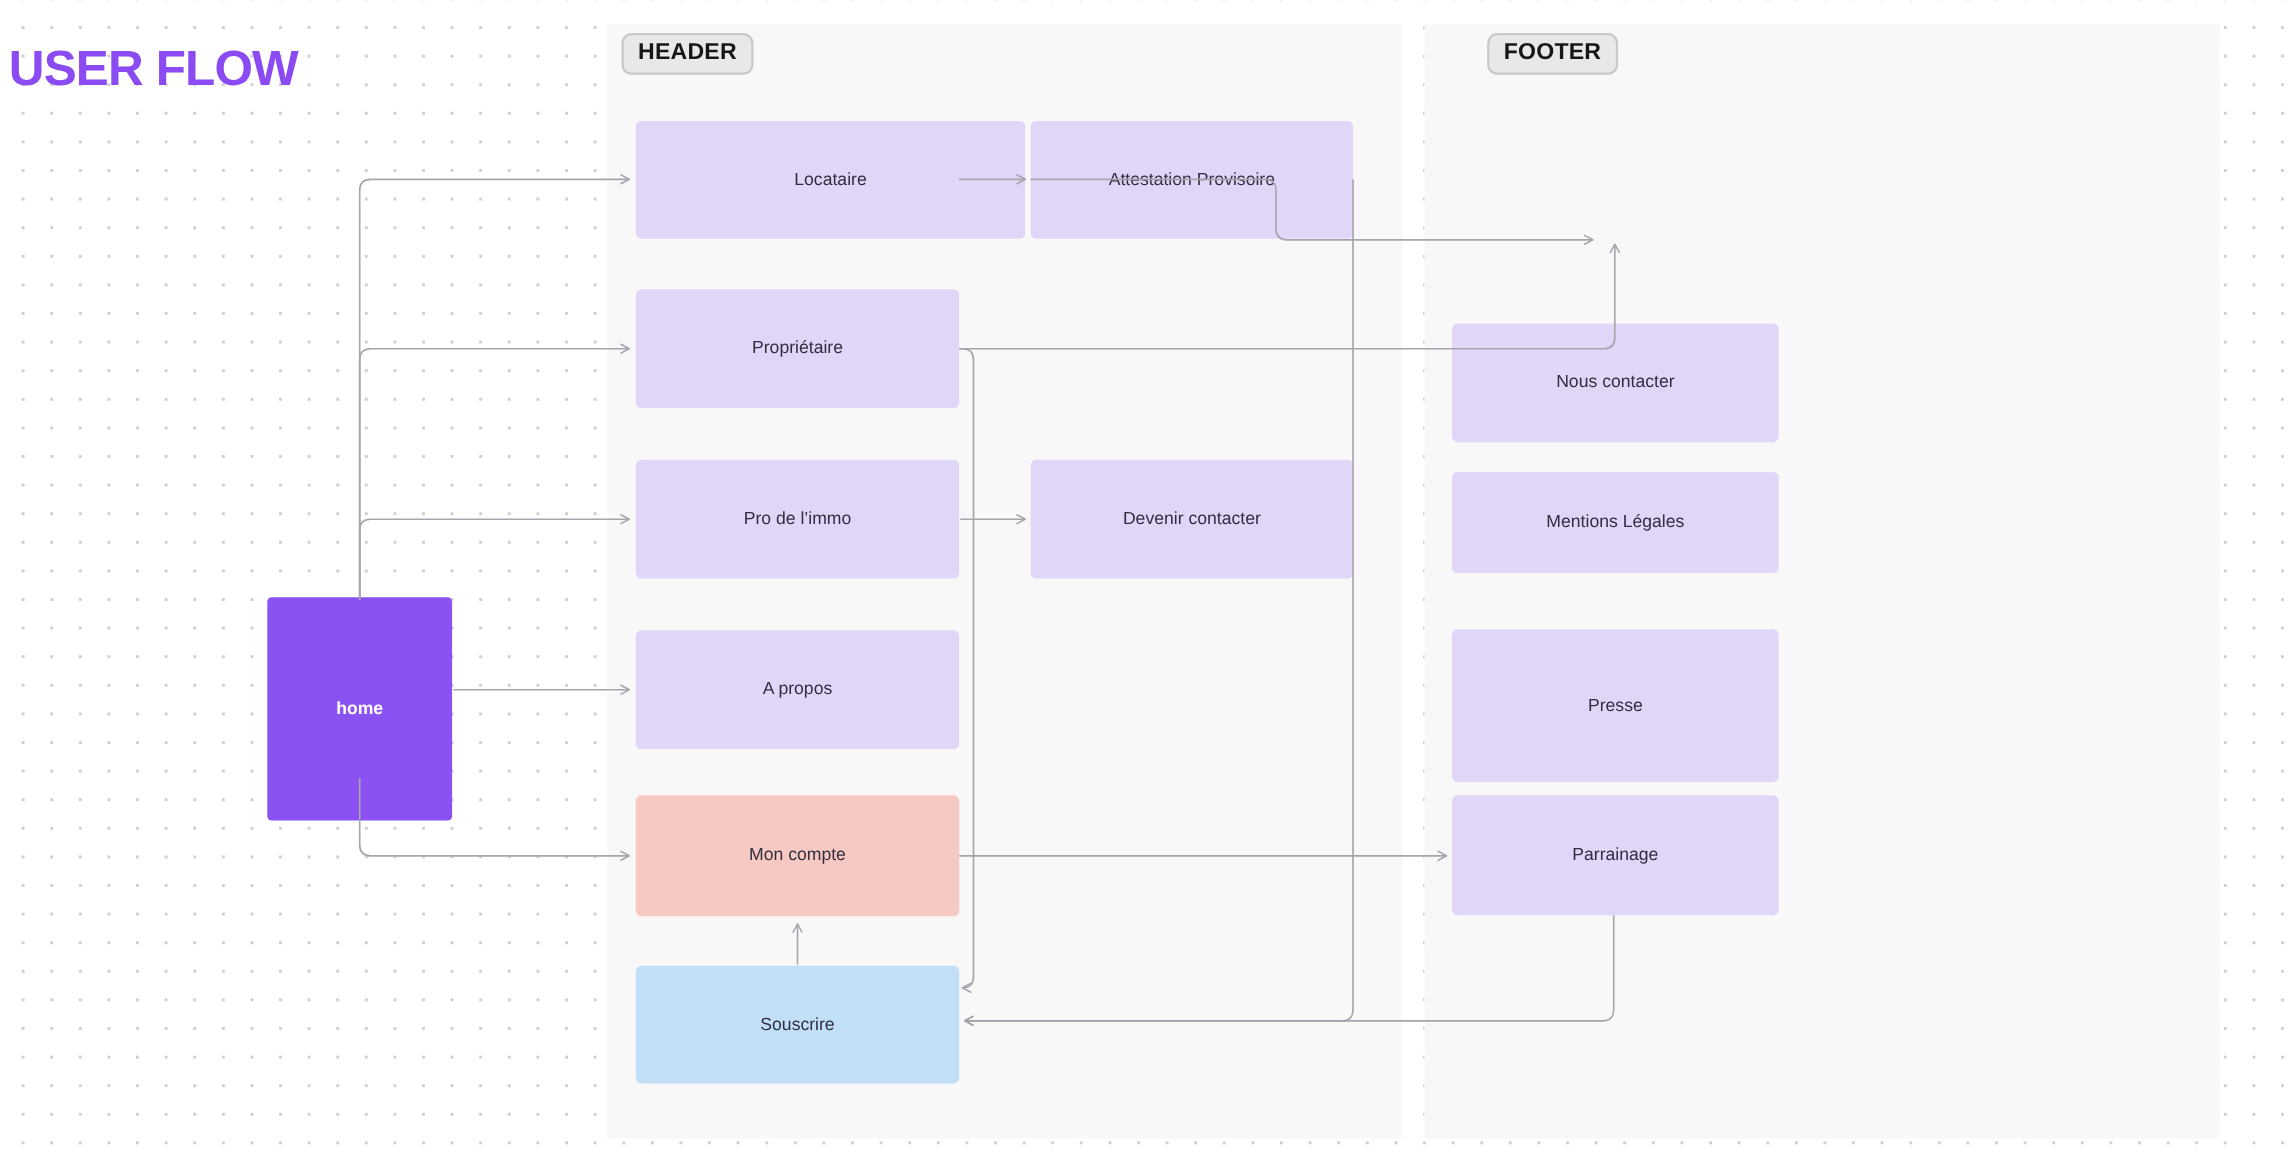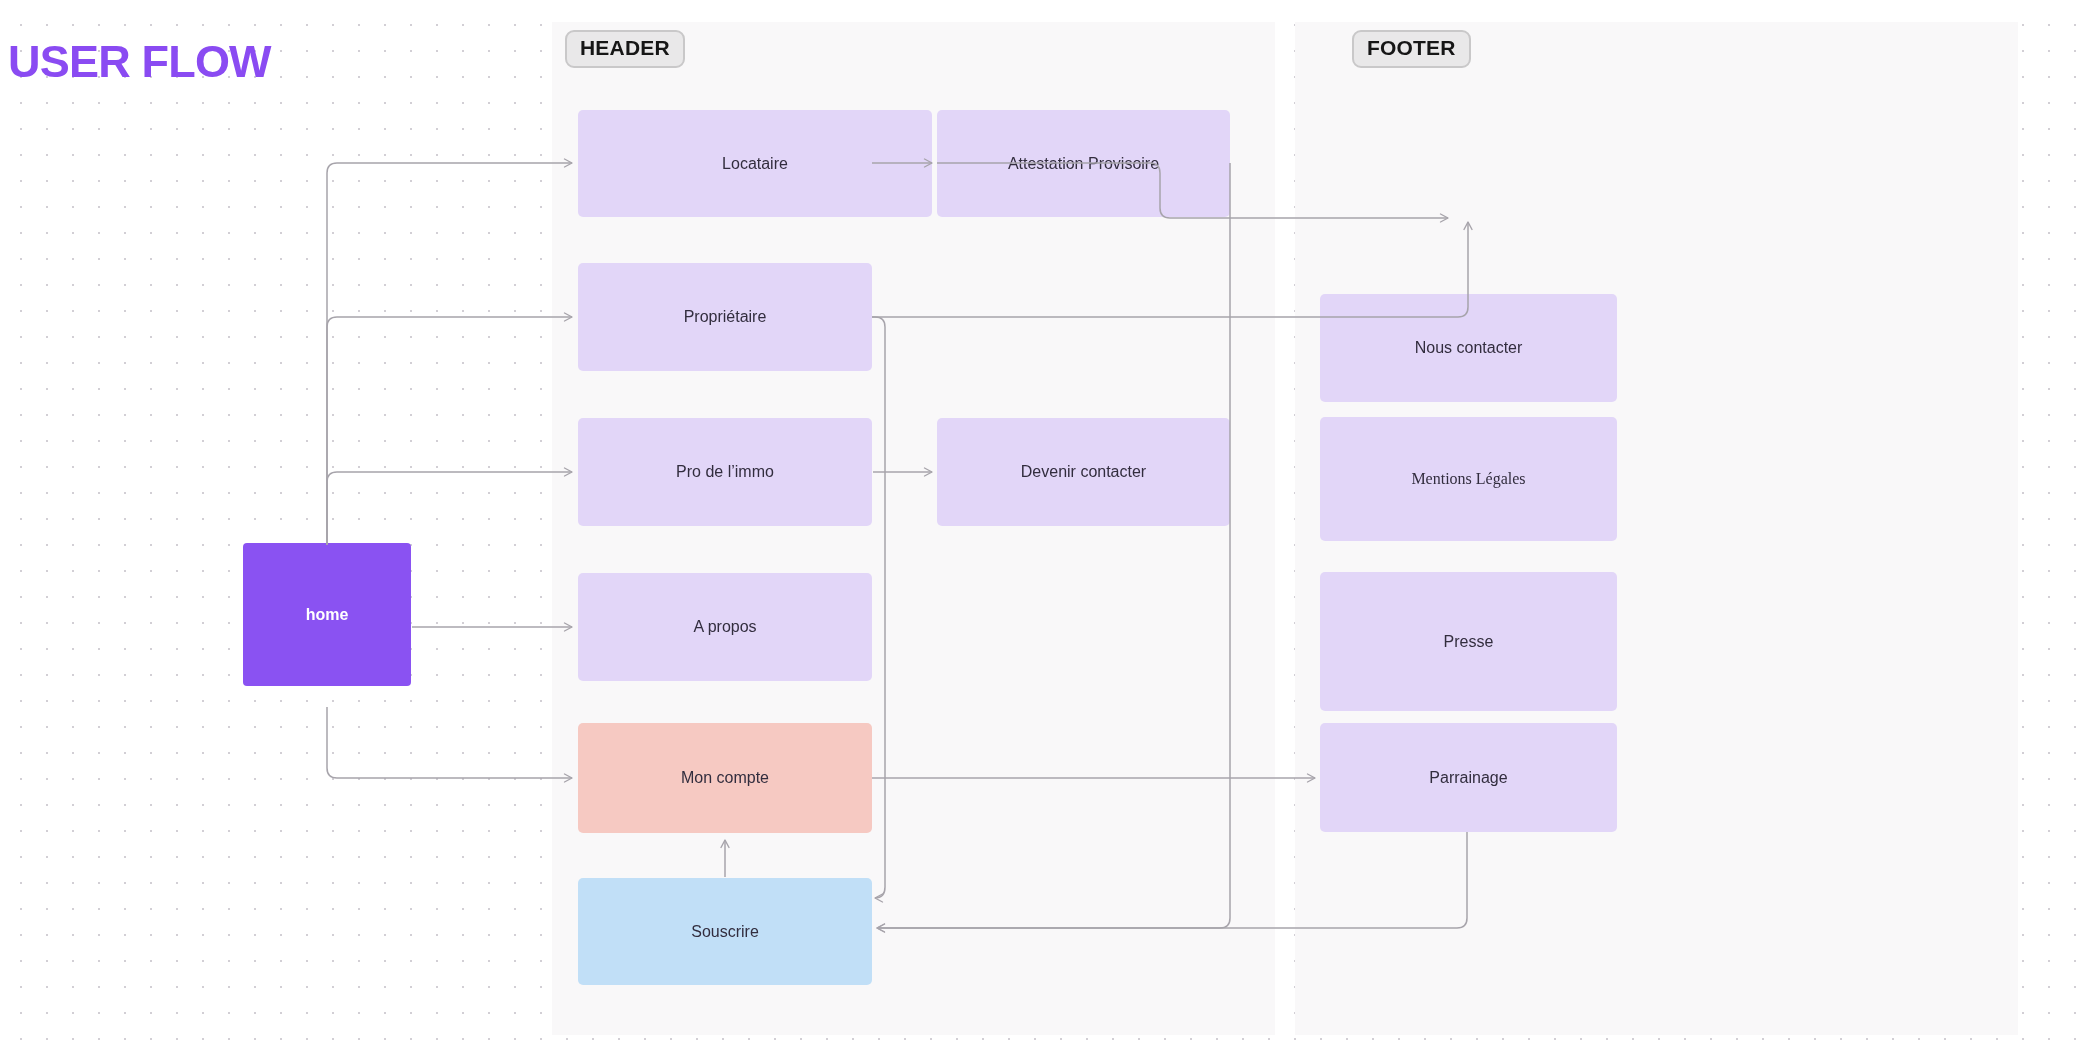--- a/index.html
+++ b/index.html
@@ -53,34 +53,34 @@
 <div id="canvas">
 
   <div class="section" style="left:552px;"></div>
   <div class="section" style="left:1295px;"></div>
 
   <div class="flow-title">USER FLOW</div>
 
   <div class="section-badge" style="left:565px;top:30px;">HEADER</div>
   <div class="section-badge" style="left:1352px;top:30px;">FOOTER</div>
 
-  <div class="node home" style="left: 243px; top: 543px; width: 168px; height: 143px; background: rgb(138, 82, 242);">home</div>
+  <div class="node home" style="left: 243px; top: 543px; width: 168px; height: 203px; background: rgb(138, 82, 242);">home</div>
 
   <div class="node" style="left: 578px; top: 110px; width: 354px; height: 107px; background: rgb(226, 214, 248);">Locataire</div>
   <div class="node" style="left: 578px; top: 263px; width: 294px; height: 108px; background: rgb(226, 214, 248);">Propriétaire</div>
   <div class="node" style="left: 578px; top: 418px; width: 294px; height: 108px; background: rgb(226, 214, 248);">Pro de l’immo</div>
   <div class="node" style="left: 578px; top: 573px; width: 294px; height: 108px; background: rgb(226, 214, 248);">A propos</div>
   <div class="node" style="left: 578px; top: 723px; width: 294px; height: 110px; background: rgb(246, 201, 194);">Mon compte</div>
   <div class="node" style="left: 578px; top: 878px; width: 294px; height: 107px; background: rgb(193, 223, 247);">Souscrire</div>
 
   <div class="node" style="left: 937px; top: 110px; width: 293px; height: 107px; background: rgb(226, 214, 248);">Attestation Provisoire</div>
   <div class="node" style="left: 937px; top: 418px; width: 293px; height: 108px; background: rgb(226, 214, 248);">Devenir contacter</div>
 
   <div class="node" style="left: 1320px; top: 262px; width: 297px; height: 108px; background: rgb(226, 214, 248); margin-top: 32px;">Nous contacter</div>
-  <div class="node" style="left: 1320px; top: 417px; width: 297px; height: 124px; background: rgb(226, 214, 248); font-family: Liberation Serif, serif;">Mentions Légales</div>
+  <div class="node" style="left: 1320px; top: 429px; width: 297px; height: 92px; background: rgb(226, 214, 248);">Mentions Légales</div>
   <div class="node" style="left: 1320px; top: 572px; width: 297px; height: 139px; background: rgb(226, 214, 248);">Presse</div>
   <div class="node" style="left: 1320px; top: 723px; width: 297px; height: 109px; background: rgb(226, 214, 248);">Parrainage</div>
 
   <svg id="edges" width="2080" height="1054" viewBox="0 0 2080 1054">
     <defs>
       <marker id="arrow" viewBox="0 0 10 10" refX="9" refY="5" markerWidth="10" markerHeight="10" markerUnits="userSpaceOnUse" orient="auto">
         <path d="M1.5,1 L9,5 L1.5,9" fill="none" stroke="#a7a4ab" stroke-width="1.4" stroke-linecap="round" stroke-linejoin="round"></path>
       </marker>
     </defs>
     <g fill="none" stroke="#a7a4ab" stroke-width="1.5">

